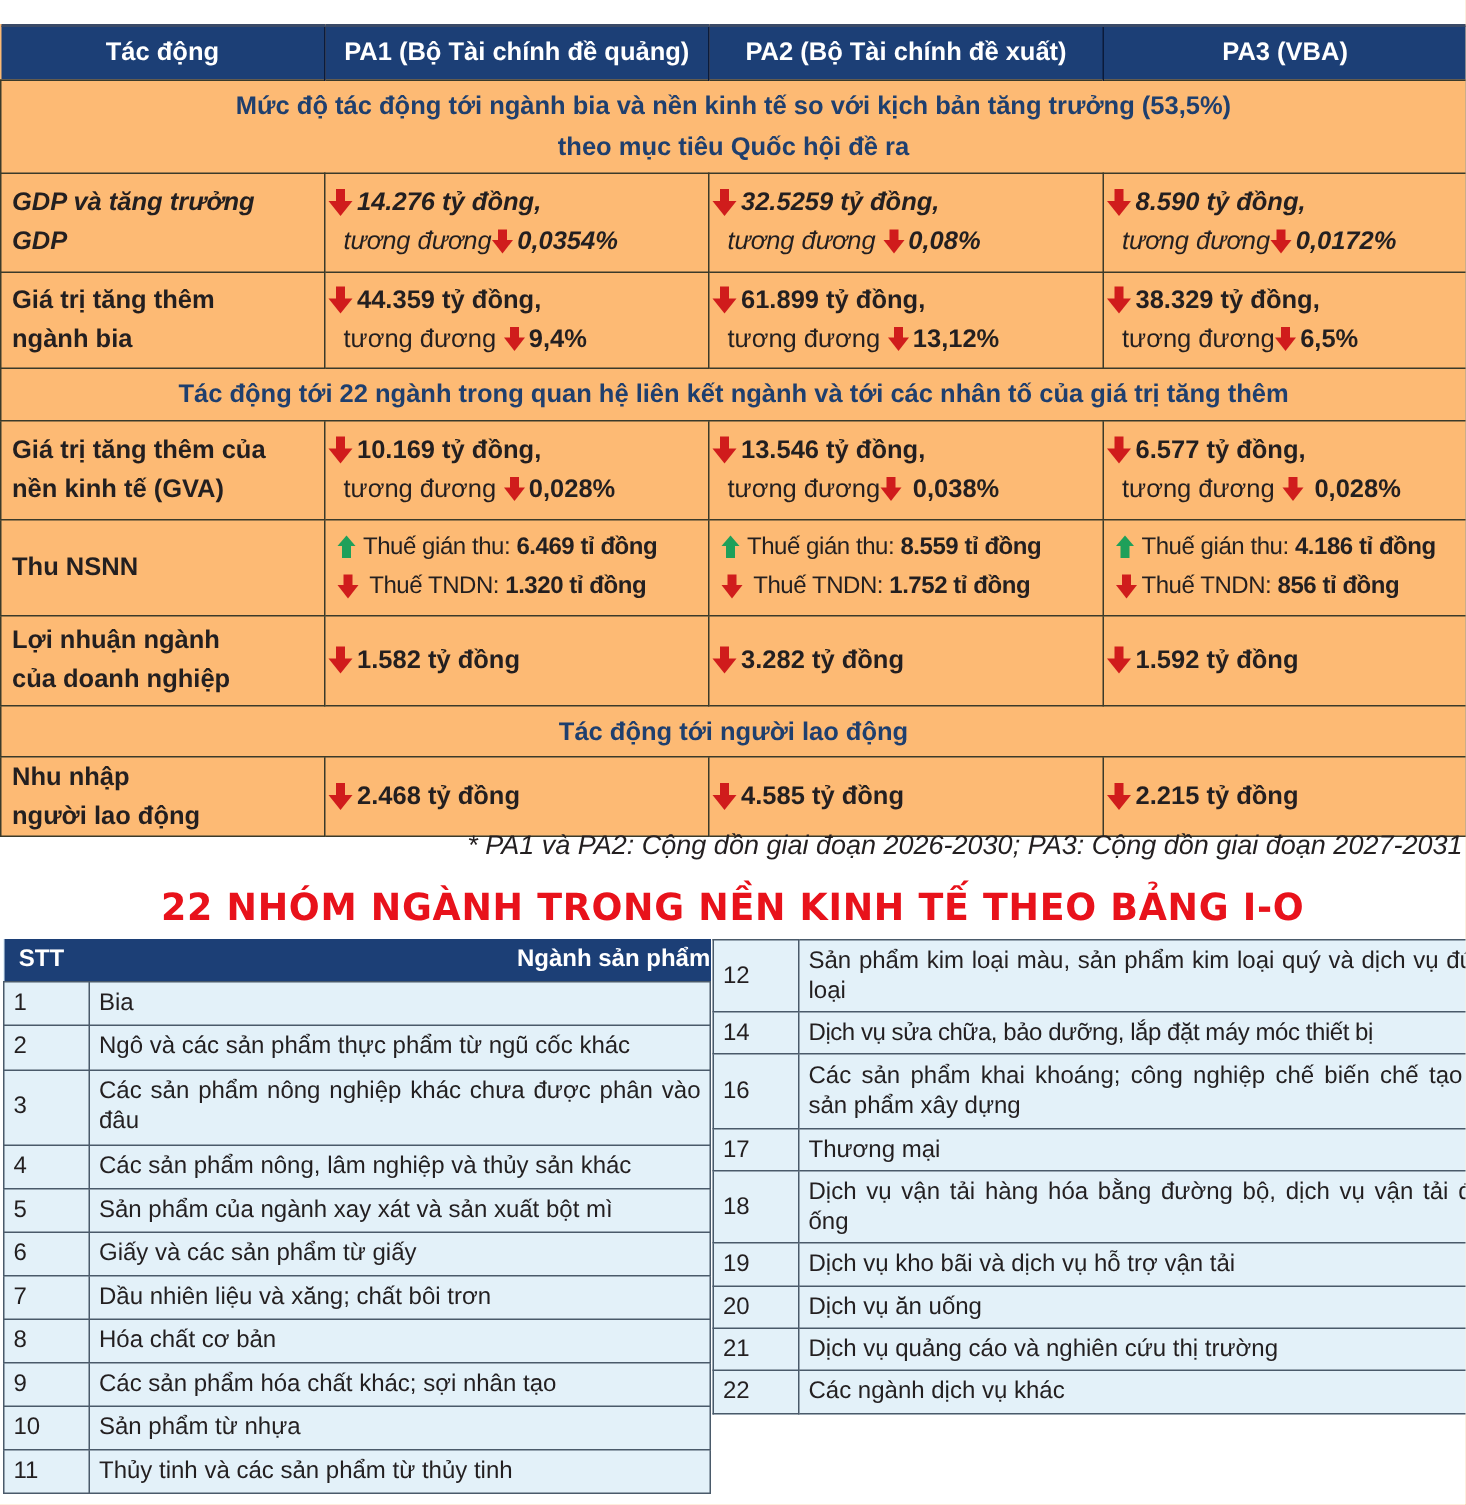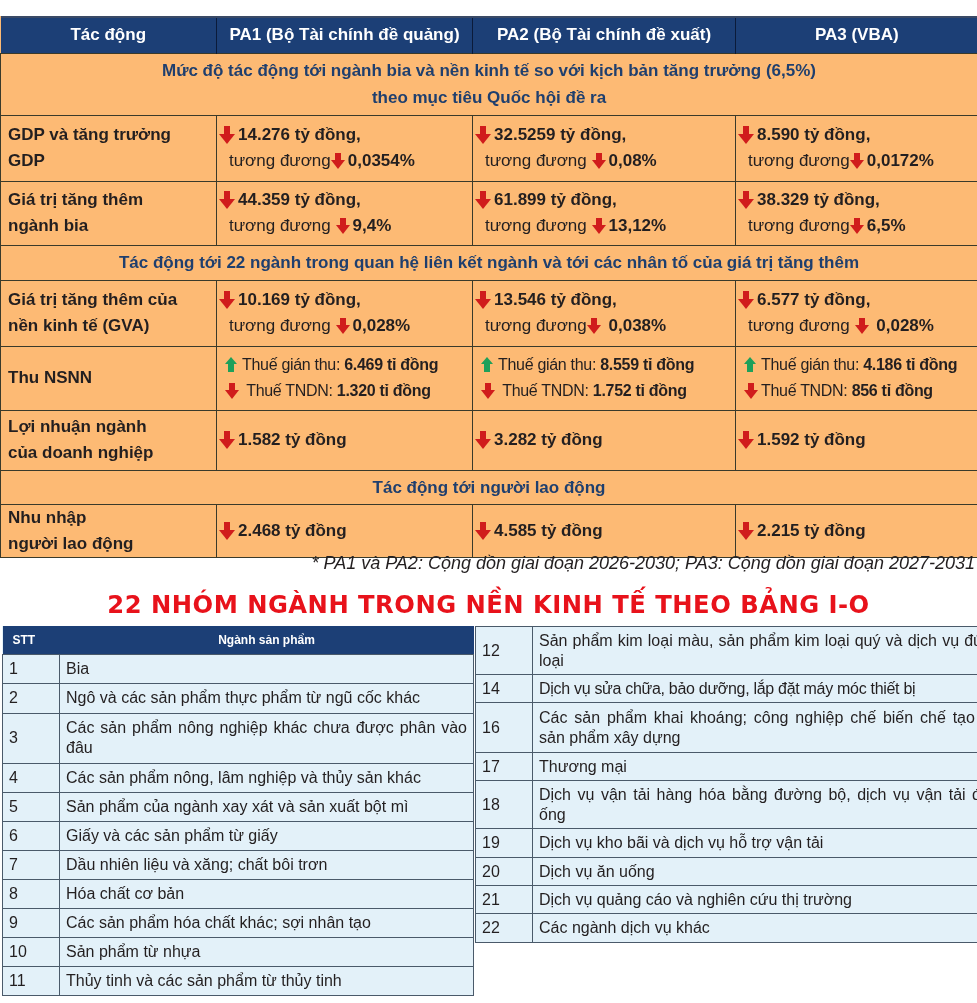--- a/index.html
+++ b/index.html
@@ -77,26 +77,26 @@
 
   
   .sector {
     position: absolute; border-collapse: collapse; table-layout: fixed; background: #e3f1f9;
     font-size: 16px; color: #231f20;
   }
   .sector td { border: 1px solid #4a5a6a; padding: 0 6px; line-height: 20px; vertical-align: middle; }
   .sector td.stt { width: 57px; padding-left: 6px; }
   .sector td.name { text-align: justify; text-align-last: left; }
   .sector th {
-    background: #1c3f76; color: #fff; font-weight: bold; font-size: 12px; height: 28px;
+    background: #1c3f76; color: #fff; font-weight: bold; font-size: 16px; height: 28px;
   }
   #sector-left { left: 2px; top: 626px; width: 472px; }
   #sector-right { left: 475px; top: 626px; width: 552px; }
   #sector-left th.h-stt { text-align: left; padding-left: 10px; width: 57px; border-right: none; }
-  #sector-left th.h-name { text-align: center; }
+  #sector-left th.h-name { text-align: right; }
 </style>
 </head>
 <body>
 
 <table class="impact">
   <colgroup>
       <col class="c0">
       <col class="c1">
       <col class="c2">
       <col class="c3">
@@ -106,26 +106,26 @@
       <th>Tác động</th>
       <th>PA1 (Bộ Tài chính đề quảng)</th>
       <th>PA2 (Bộ Tài chính đề xuất)</th>
       <th>PA3 (VBA)</th>
     </tr>
   </thead>
   <tbody>
 
     <tr>
       <td colspan="4" class="section" style="height:62px;">
-        <div>Mức độ tác động tới ngành bia và nền kinh tế so với kịch bản tăng trưởng (6,5%)</div>
+        <div>Mức độ tác động tới ngành bia và nền kinh tế so với kịch bản tăng trưởng (53,5%)</div>
         <div>theo mục tiêu Quốc hội đề ra</div>
       </td>
     </tr>
 
-    <tr style="height:66px;">
+    <tr style="height:66px;font-style:italic;">
       <td class="label">
         <div>GDP và tăng trưởng</div>
         <div>GDP</div>
       </td>
       <td class="cell">
         <div class="line1">
             <span class="arr-down"></span>
             <span>14.276 tỷ đồng,</span>
           </div>
         <div class="line2">

